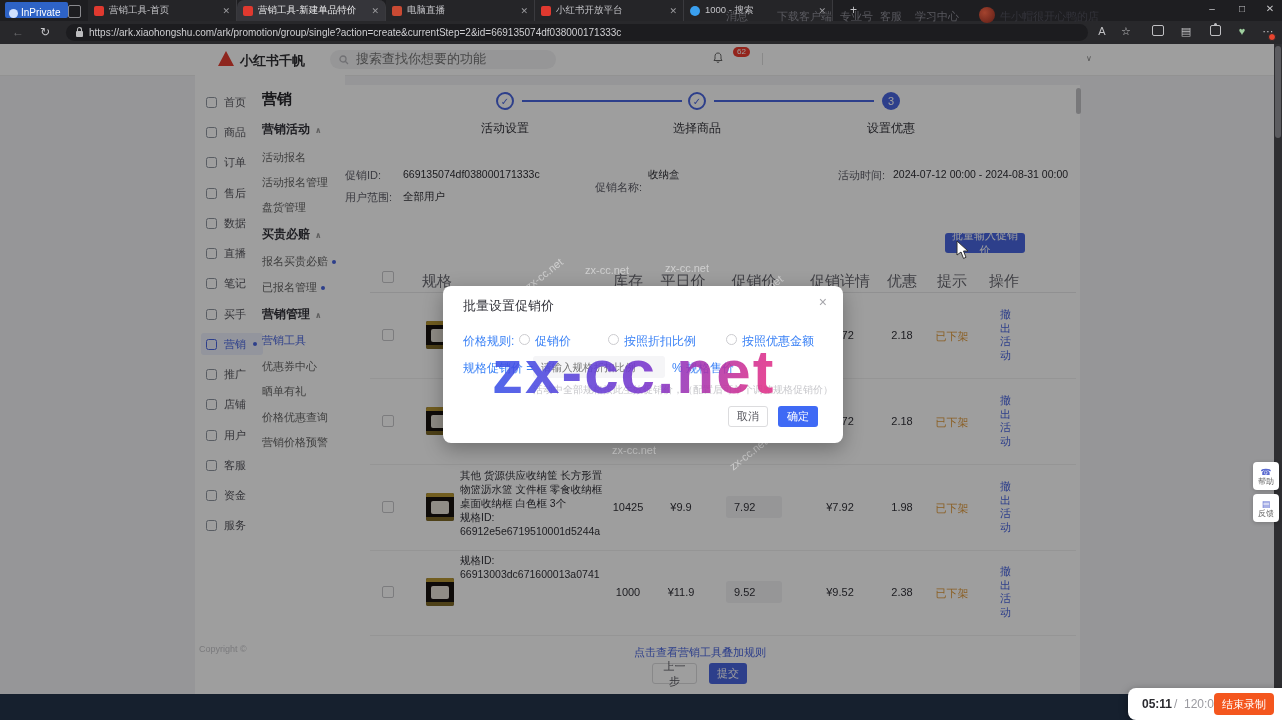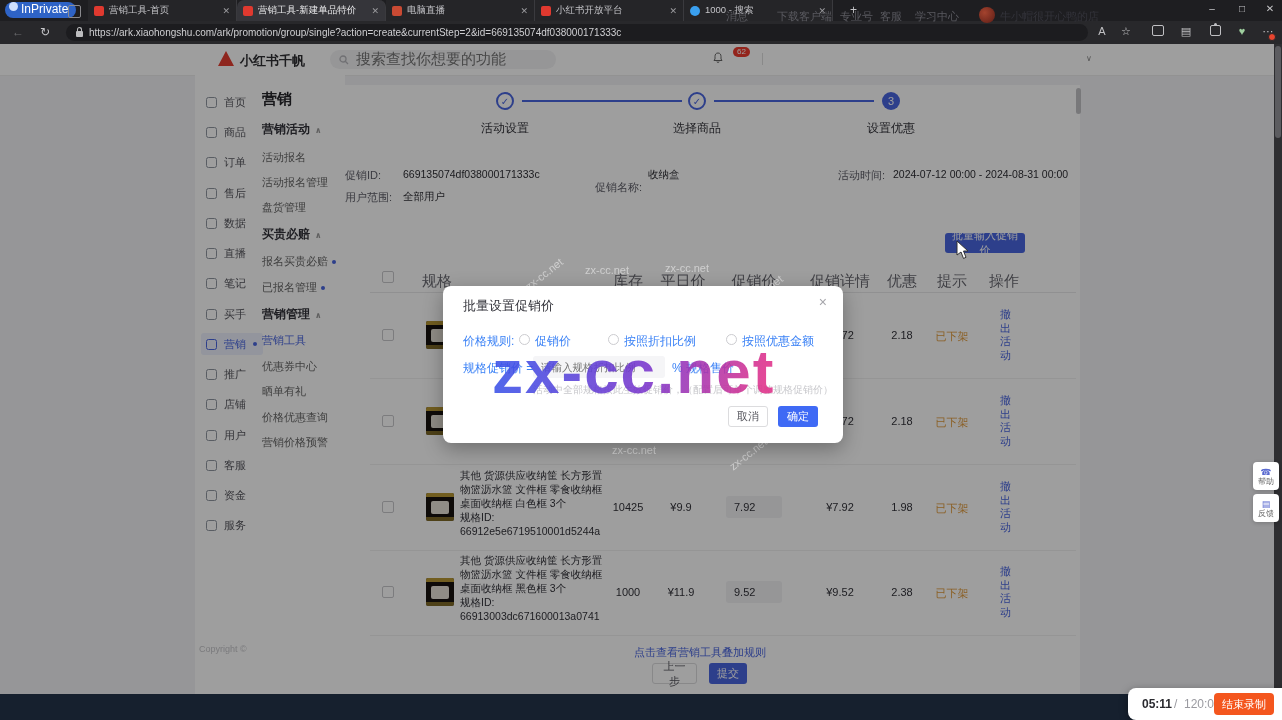--- a/index.html
+++ b/index.html
@@ -1,22 +1,22 @@
 <!DOCTYPE html>
 <html><head>
 <meta charset="utf-8">
 <style>
   html,body{margin:0;padding:0;background:#000}
   .screen{position:relative;width:1282px;height:720px;overflow:hidden;background:#1e1e21;
           font-family:"Liberation Sans","DejaVu Sans",sans-serif;font-size:12px}
   .abs{position:absolute}
   
   .tabstrip{position:absolute;left:0;top:0;width:1282px;height:21px;background:#1e1e21;display:flex;align-items:center}
-  .inprivate{position:absolute;left:5px;top:2px;height:16px;padding:0 8px 0 4px;background:#2e63c6;border-radius:8px;
-             color:#fff;font-size:12px;display:flex;align-items:flex-start;gap:3px}
+  .inprivate{position:absolute;left:5px;top:2px;height:16px;padding:0 8px 0 4px;background:#2e63c6;border-radius:2px;
+             color:#fff;font-size:10px;display:flex;align-items:flex-end;gap:3px}
   .ippic{width:9px;height:9px;border-radius:50%;background:#cfe0ff}
   .wsicon{position:absolute;left:68px;top:5px;width:11px;height:11px;border:1px solid #8a8a8e;border-radius:2px}
   .tab{position:absolute;top:0;height:21px;width:149px;display:flex;align-items:center;gap:5px;padding:0 6px;
        box-sizing:border-box;color:#c4c4c8;font-size:9.5px;border-right:1px solid #3a3a3e;background:#252528;cursor:pointer}
   .tab.active{background:#35353a;border-radius:7px 7px 0 0;color:#e8e8ea}
   .tab .ttl{flex:1;overflow:hidden;white-space:nowrap;text-overflow:ellipsis}
   .fav{width:10px;height:10px;border-radius:2px;flex:none}
   .tclose{color:#9a9a9e;font-size:9px;cursor:pointer}
   .winbtn{position:absolute;top:3px;color:#c5c5c8;font-size:10px;width:14px;text-align:center;cursor:pointer}
   .addressbar{position:absolute;left:0;top:21px;width:1282px;height:23px;background:#28282b}
@@ -27,21 +27,21 @@
   .lock:before{content:"";position:absolute;left:1px;top:-4px;width:3px;height:4px;border:1px solid #bdbdbf;border-bottom:none;border-radius:3px 3px 0 0}
   .url{color:#cfcfd2;font-size:10px;white-space:nowrap;overflow:hidden}
   .tbico{position:absolute;top:25px;color:#c0c0c3;font-size:11px;cursor:pointer;text-align:center;width:16px}
   .reddot{position:absolute;width:6px;height:6px;border-radius:50%;background:#e8442e;border:1px solid #28282b}
   
   .page{position:absolute;left:0;top:44px;width:1274px;height:650px;background:#f2f3f5}
   .appheader{position:absolute;left:0;top:0;width:1274px;height:31px;background:#fff;border-bottom:1px solid #ececec}
   .logo-mark{position:absolute;left:218px;top:7px;width:0;height:0;border-left:8px solid transparent;border-right:8px solid transparent;border-bottom:15px solid #e63e31}
   .brand{position:absolute;left:240px;top:8px;font-size:13px;font-weight:bold;color:#2f2f33}
   .hsearch{position:absolute;left:330px;top:6px;width:226px;height:19px;background:#f2f2f4;border-radius:10px;display:flex;align-items:center;gap:5px;padding:0 9px;box-sizing:border-box}
-  .hsearch input{border:none;background:transparent;outline:none;font-size:15px;color:#555;width:180px;font-family:Liberation Serif, serif}
+  .hsearch input{border:none;background:transparent;outline:none;font-size:13px;color:#555;width:180px;font-family:Liberation Mono, monospace}
   .hnav{position:absolute;top:9px;font-size:11px;color:#5a5a60;cursor:pointer}
   .badge{position:absolute;left:733px;top:3px;background:#ee3b2e;color:#fff;font-size:8px;border-radius:7px;padding:0 4px;line-height:10px}
   .avatar{position:absolute;left:979px;top:7px;width:16px;height:16px;border-radius:50%;background:radial-gradient(circle at 35% 35%,#a4432e,#5d1d16)}
   .sidebar{position:absolute;left:195px;top:31px;width:150px;height:619px;background:#fff}
   .sitem{position:absolute;left:206px;height:22px;display:flex;align-items:center;gap:7px;font-size:11px;color:#55555c;cursor:pointer}
   .sitem.active{left:201px;padding:0 6px 0 5px;background:#edf1fe;border-radius:3px;color:#4a66e0}
   .sic{width:11px;height:11px;border:1.2px solid #9096a0;border-radius:2.5px;box-sizing:border-box;flex:none}
   .sitem.active .sic{border-color:#4a66e0}
   .bdot{width:4px;height:4px;border-radius:50%;background:#4a66e0;flex:none}
   .smt{position:absolute;left:262px;font-size:15px;font-weight:bold;color:#26262b}
@@ -394,21 +394,20 @@
   <span class="vact" style="left:999px;top:480px">撤出活动</span>
   <div class="rowline" style="top:550px"></div>
 
   <div class="cb" style="left:382px;top:586px"></div>
   <div class="thumb" style="left:426px;top:578px">
       <i class="tb2"></i>
       <i class="tb1"></i>
       <i class="tb3"></i>
     </div>
   <div class="spec" style="left:460px;top:553px">
-    <div>其他 货源供应收纳筐 长方形置物篮沥水篮 文件框 零食收纳框桌面收纳框 黑色框 3个</div>
     <div>规格ID:</div>
     <div>66913003dc671600013a0741</div>
   </div>
   <span class="cellc" style="left:628px;top:586px">1000</span>
   <span class="cellc" style="left:681px;top:586px">¥11.9</span>
   <input class="pill" style="left: 726px; top: 581px;" value="9.52">
   <span class="cellc" style="left:840px;top:586px">¥9.52</span>
   <span class="cellc" style="left:902px;top:586px">2.38</span>
   <span class="tip" style="left:952px;top:586px">已下架</span>
   <span class="vact" style="left:999px;top:565px">撤出活动</span>

